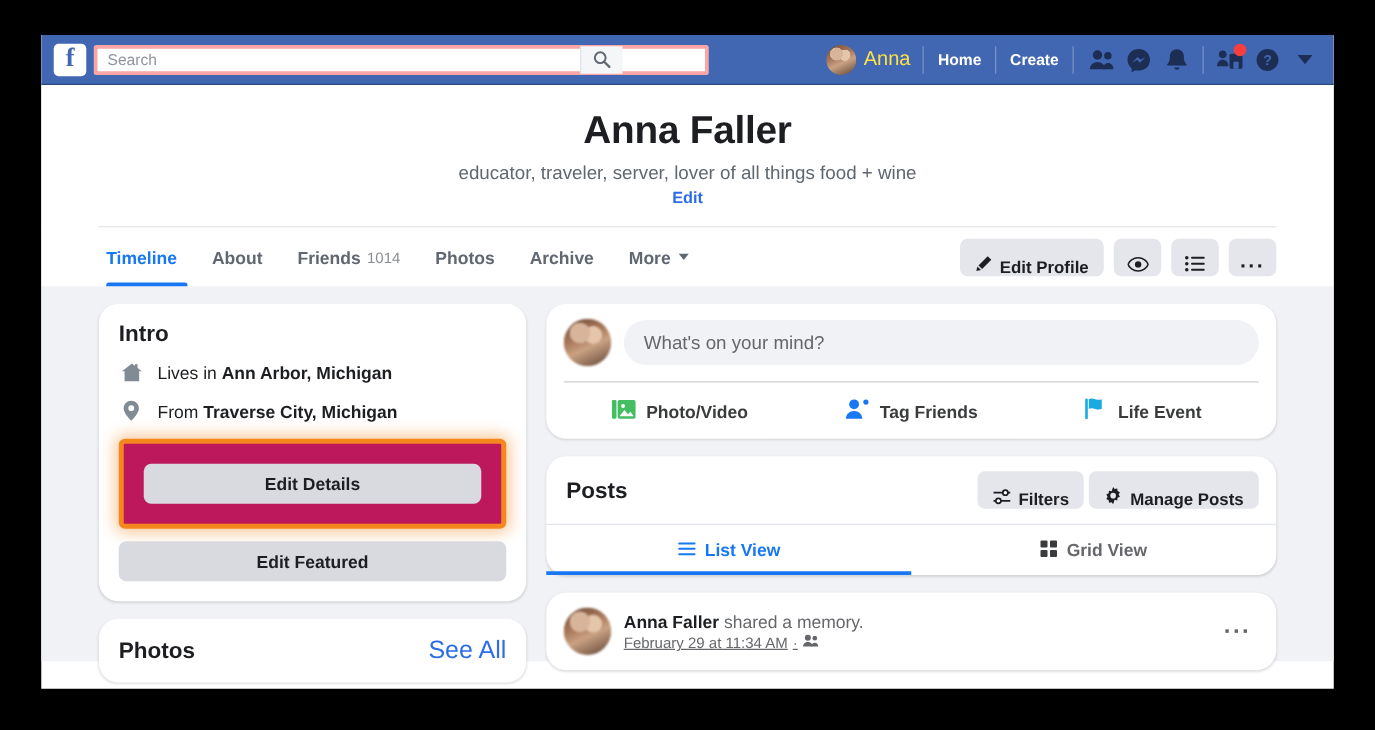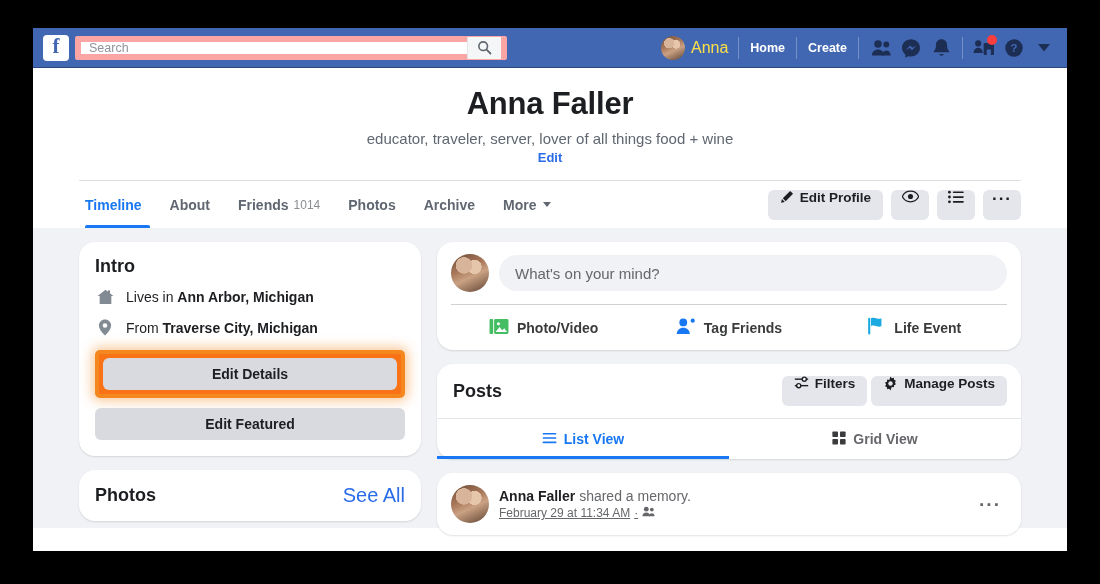--- a/index.html
+++ b/index.html
@@ -53,24 +53,24 @@
     font-weight: bold;
     font-size: 21px;
     color: #4267b2;
     line-height: 1;
     padding-bottom: 2px;
     flex: none;
   }
 
   .search-wrap {
     margin-left: 6px;
-    width: 432px;
+    width: 492px;
     height: 24px;
     background: #ffffff;
-    border: 6px solid #fca5a5;
+    border: 3px solid #fca5a5;
     border-radius: 2px;
     display: flex;
     align-items: center;
     position: relative;
     flex: none;
   }
   .search-input {
     border: none;
     outline: none;
     background: transparent;
@@ -246,21 +246,21 @@
     display: flex;
     align-items: center;
     gap: 8px;
   }
   .btn-gray {
     height: 30px;
     background: #e4e6eb;
     border: none;
     border-radius: 6px;
     display: flex;
-    align-items: flex-start;
+    align-items: flex-end;
     justify-content: center;
     gap: 6px;
     padding: 0 12px;
     font-family: "Liberation Sans", sans-serif;
     font-size: 13.5px;
     font-weight: bold;
     color: #1c1e21;
     cursor: pointer;
   }
   .btn-gray.icon-only { width: 38px; padding: 0; }
@@ -313,23 +313,23 @@
     font-size: 14px;
     font-weight: bold;
     color: #1c1e21;
     cursor: pointer;
     margin-top: 2px;
   }
 
   
   #edit-details-highlight {
     border: 4px solid #f5871f;
-    background: #f97316;
+    background: #be185d;
     border-radius: 5px;
-    padding: 4px;
+    padding: 16px;
     margin: 2px 0 10px 0;
     box-shadow: 0 0 12px 3px rgba(245,135,31,0.45);
   }
   #edit-details-highlight .intro-btn { margin-top: 0; }
 
   
   #photos-card {
     padding: 14px 16px;
     display: flex;
     align-items: center;

